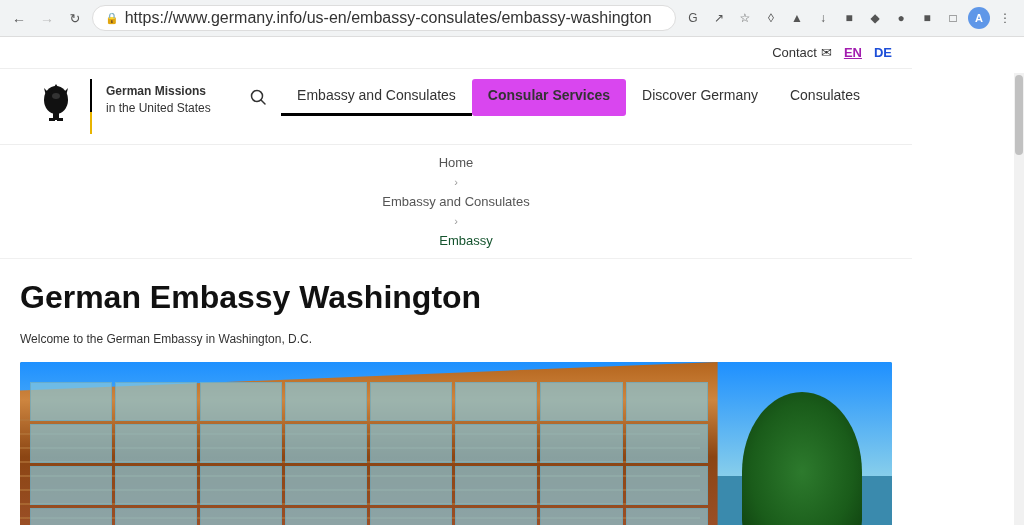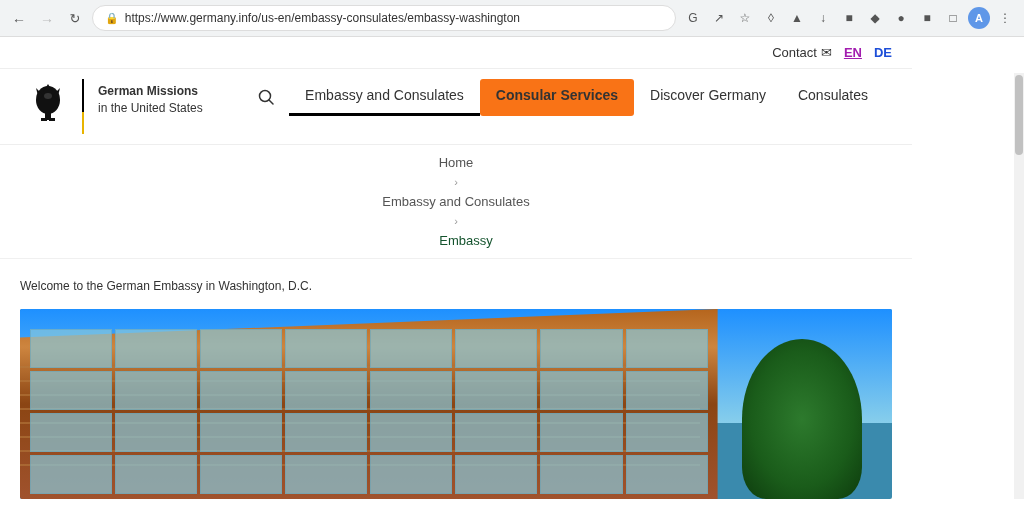--- a/index.html
+++ b/index.html
@@ -30,21 +30,21 @@
       background: #fff;
       border: 1px solid #ddd;
       border-radius: 20px;
       padding: 4px 12px;
       display: flex;
       align-items: center;
       gap: 6px;
       height: 26px;
     }
     .lock-icon { color: #5f6368; font-size: 11px; }
-    .address-text { font-size: 12px; color: #333; flex: 1; }
+    .address-text { font-size: 16px; color: #333; flex: 1; }
     .browser-actions {
       display: flex; align-items: center; gap: 4px;
     }
     .browser-action-icon {
       width: 22px; height: 22px;
       display: flex; align-items: center; justify-content: center;
       color: #555; font-size: 12px; cursor: pointer;
       border-radius: 50%;
     }
     .profile-icon {
@@ -88,21 +88,21 @@
     .utility-lang {
       font-size: 13px; color: #1d4ed8; font-weight: bold; cursor: pointer;
     }
     .utility-lang.active { font-weight: bold; color: #a21caf; text-decoration: underline; }
 
     
     .site-header {
       display: flex;
       align-items: flex-start;
       justify-content: space-between;
-      padding: 10px 28px;
+      padding: 10px 36px;
       border-bottom: 1px solid #eee;
     }
     .logo-area {
       display: flex; align-items: flex-start; gap: 10px;
     }
     .eagle-icon {
       width: 40px; height: 50px;
       display: flex; align-items: center; justify-content: center;
     }
     .logo-divider {
@@ -137,21 +137,21 @@
       cursor: pointer;
       text-decoration: none;
       white-space: nowrap;
       border-bottom: 3px solid transparent;
       display: flex; align-items: center;
     }
     .nav-item.active-underline {
       border-bottom: 3px solid #000;
     }
     .nav-item.highlighted {
-      background: #f97316;
+      background: #d946ef;
       border-radius: 3px;
       font-weight: bold;
     }
 
     
     .breadcrumb {
       padding: 10px 20px;
       font-size: 13px;
       color: #555;
       display: flex;
@@ -335,20 +335,21 @@
 
     <div class="breadcrumb">
       <a>Home</a>
       <span class="breadcrumb-sep">›</span>
       <a>Embassy and Consulates</a>
       <span class="breadcrumb-sep">›</span>
       <span class="breadcrumb-current">Embassy</span>
     </div>
 
     <div class="page-content">
+      <h1 class="page-title">German Embassy Washington</h1>
       <p class="page-subtitle">Welcome to the German Embassy in Washington, D.C.</p>
 
       <div class="embassy-image">
         <div class="sky-background"></div>
         <div class="building-facade"></div>
         <div class="horizontal-lines"></div>
         <div class="building-windows">
           <div class="window-pane"></div>
           <div class="window-pane"></div>
           <div class="window-pane"></div>

